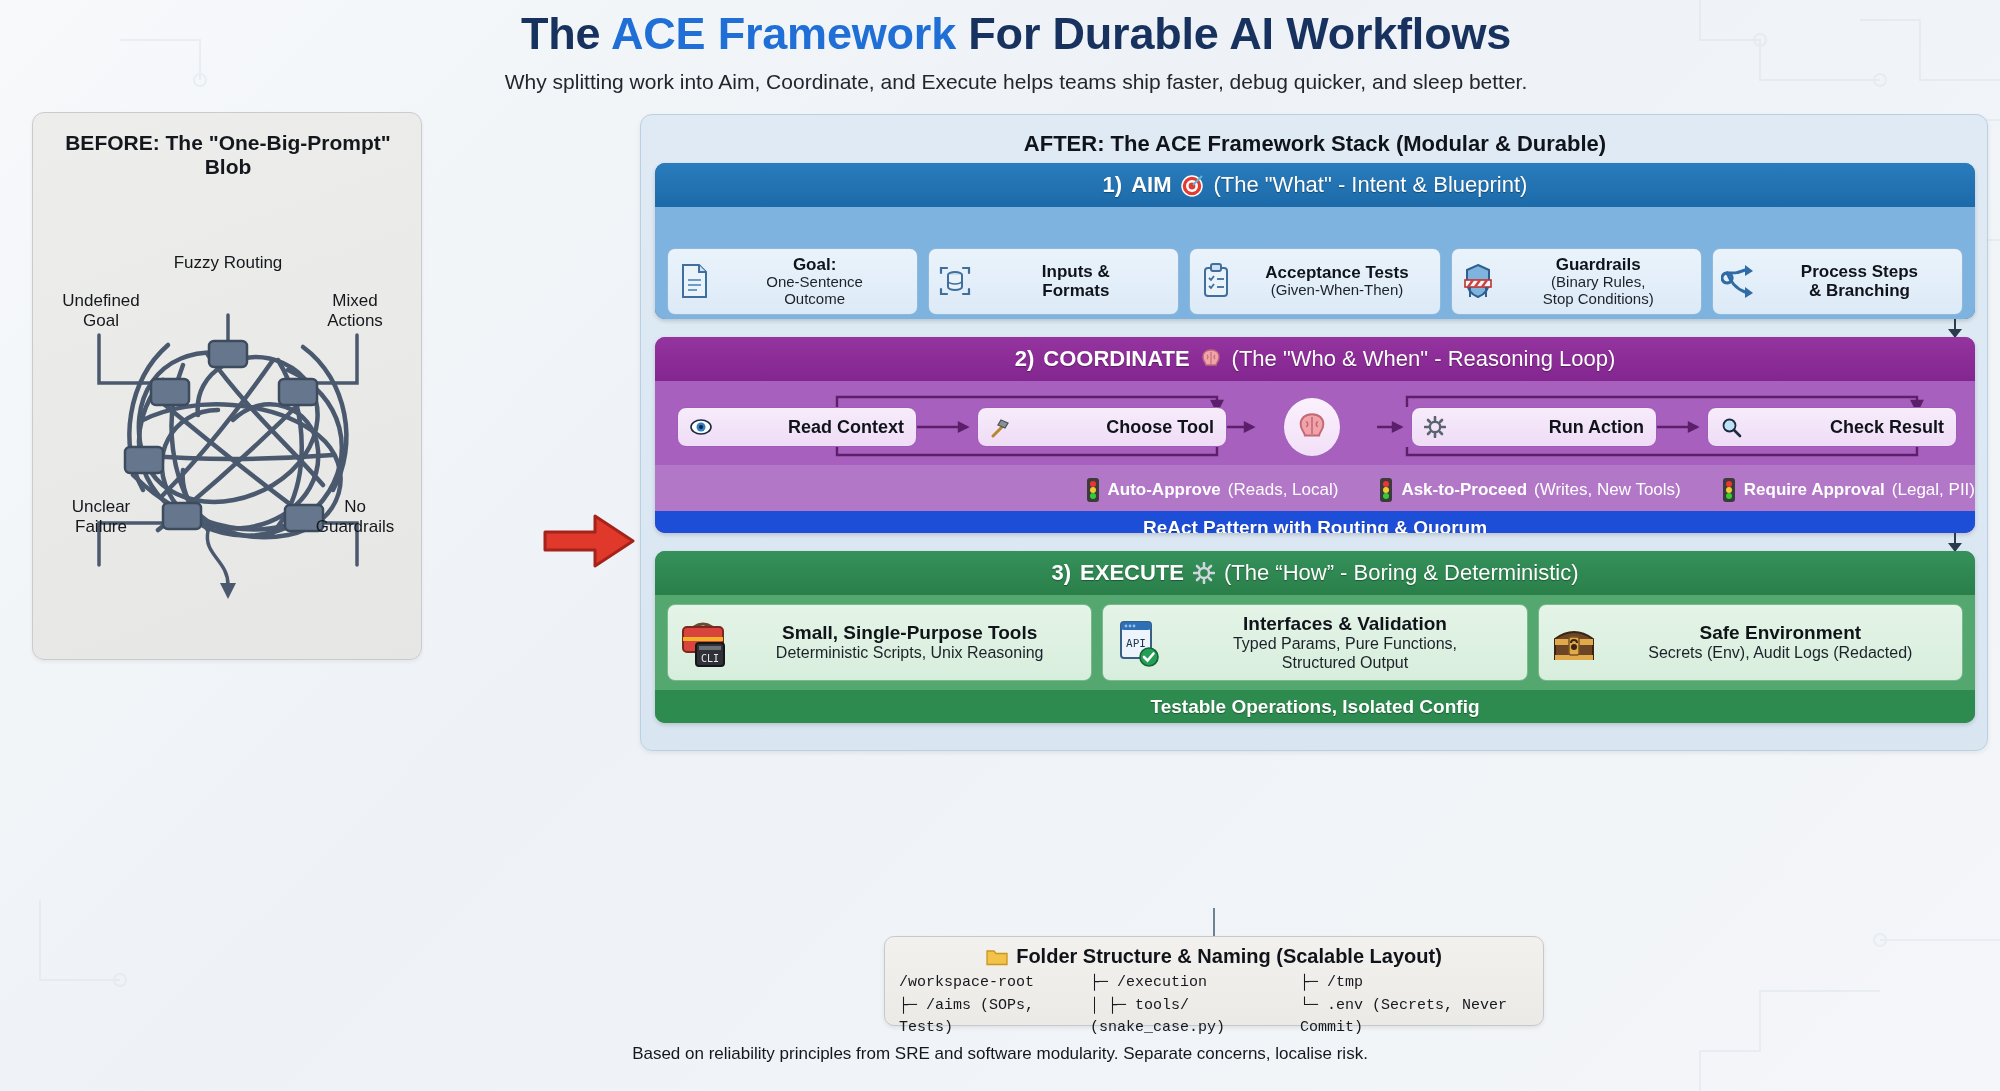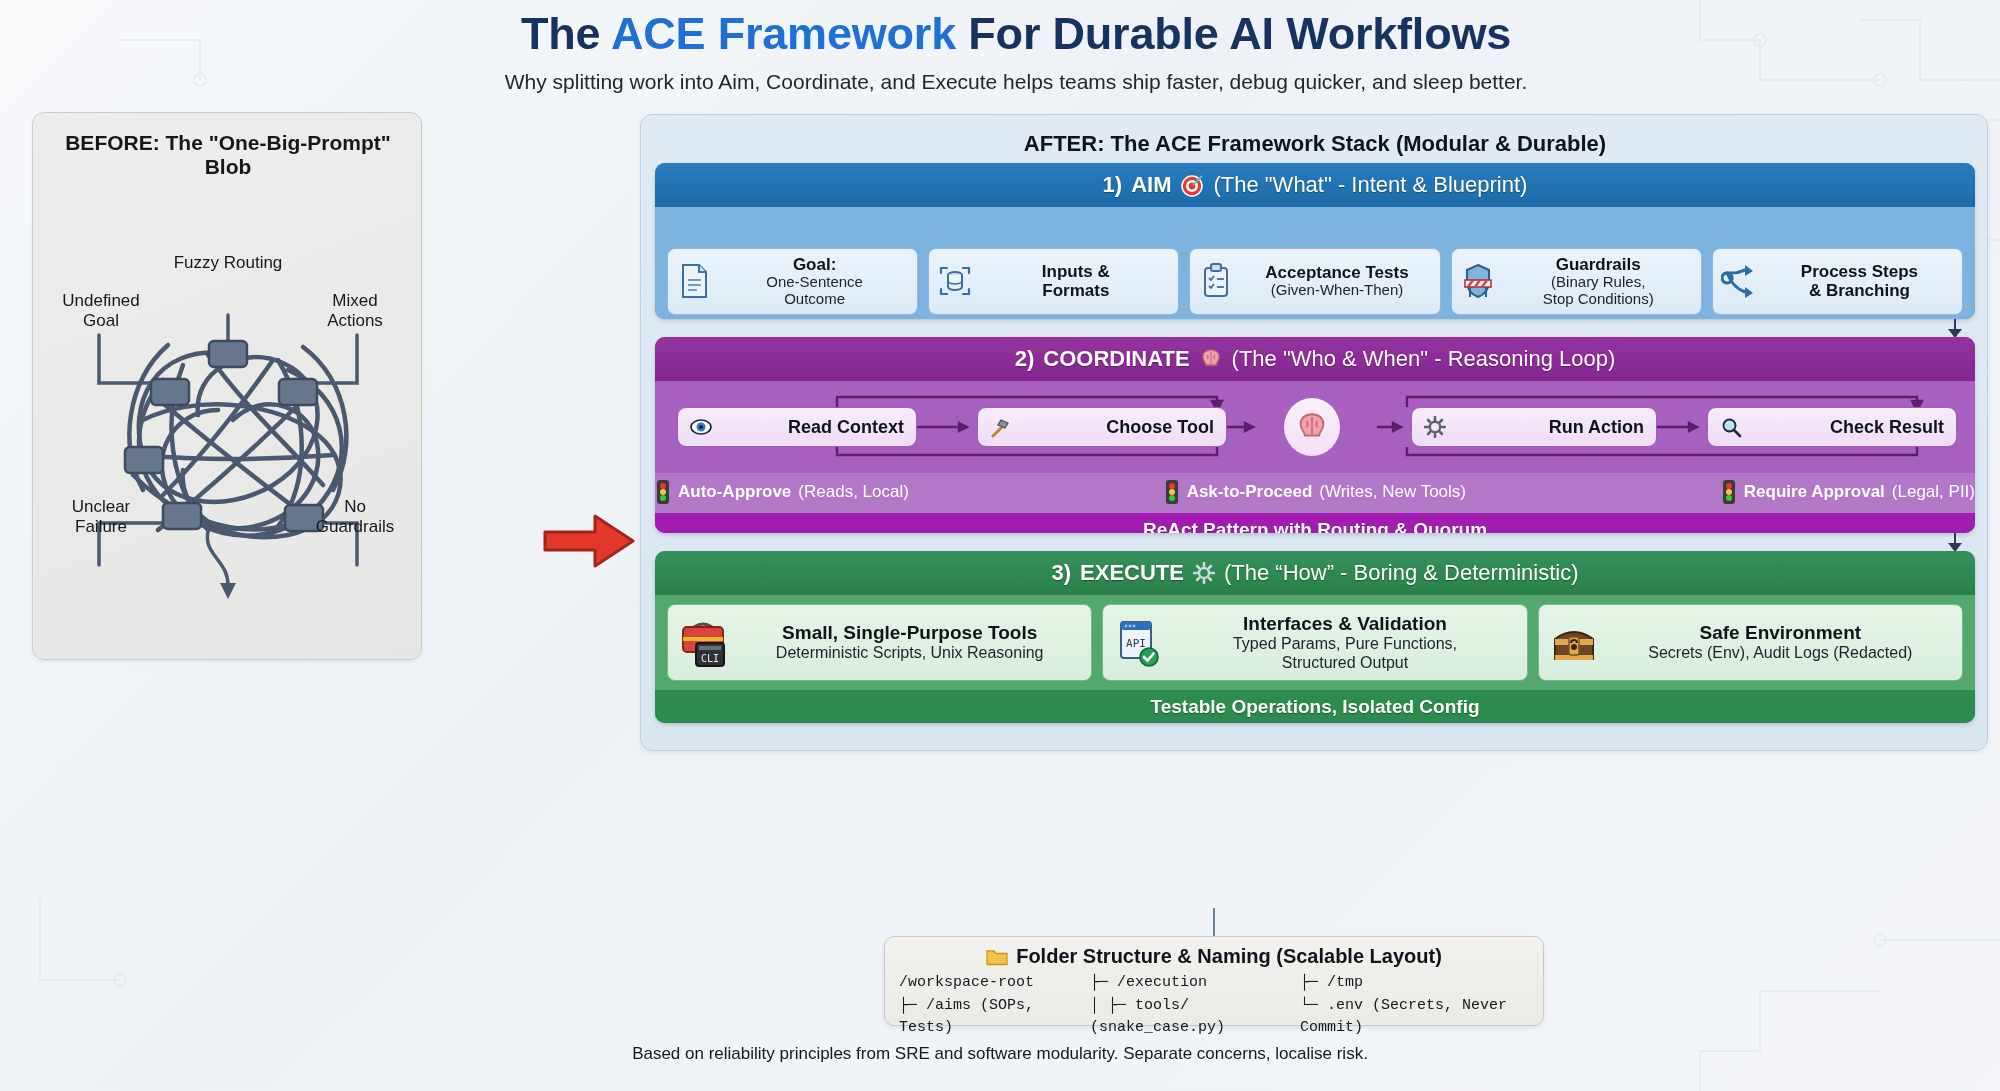--- a/index.html
+++ b/index.html
@@ -102,39 +102,39 @@
   }
   .aim-card .txt { flex:1; text-align:center; line-height:1.12; }
   .aim-card .t1 { font-size:17px; font-weight:700; color:#10141a; display:block; }
   .aim-card .t2 { font-size:15px; font-weight:400; color:#1c222a; display:block; }
   .card-icon { width:36px; height:38px; flex:none; }
 
   
   .stage-coord { top:222px; height:196px; background:#8c2f9e; }
   .stage-coord .stage-head { background:linear-gradient(180deg,#95349f,#83268f); }
   .stage-coord .stage-body { background:#a760bd; flex-direction:column; gap:4px; padding:8px 12px 6px; }
-  .stage-coord .stage-foot { background:#a21caf; }
+  .stage-coord .stage-foot { background:#1d4ed8; }
   .loop-row { position:relative; height:72px; }
   .loop-node {
     position:absolute; top:18px; height:40px;
     background:linear-gradient(180deg,#f7ecfb 0%, #efdcf6 100%);
     border:1.6px solid #9f5cb8; border-radius:9px;
     display:flex; align-items:center; justify-content:space-between; gap:6px; padding:0 12px;
     font-size:18px; font-weight:700; color:#10141a;
   }
   .node-icon { width:22px; height:22px; flex:none; }
   .brain-node {
     position:absolute; top:8px; left:438px; width:58px; height:60px;
     background:linear-gradient(180deg,#fbf1fd,#f2dff8);
     border:1.6px solid #a262ba; border-radius:50%;
     display:flex; align-items:center; justify-content:center;
   }
   .approvals {
-    display:flex; justify-content:space-between; gap:40px; align-items:center;
-    background:#b377c8; margin:8px -12px -6px; padding:6px 0 8px;
+    display:flex; justify-content:flex-end; gap:40px; align-items:center;
+    background:#b377c8; margin:0 -12px -6px; padding:12px 0 8px;
   }
   .appr { display:flex; align-items:center; gap:7px; font-size:17px; color:#ffffff; }
   .appr b { font-weight:700; }
   .appr span { font-weight:400; }
   .light-icon { width:16px; height:26px; flex:none; }
 
   
   .stage-exec { top:436px; height:172px; background:#2e8b4f; }
   .stage-exec .stage-head { background:linear-gradient(180deg,#35915a,#2a7f49); }
   .stage-exec .stage-body { background:#54a86f; }

